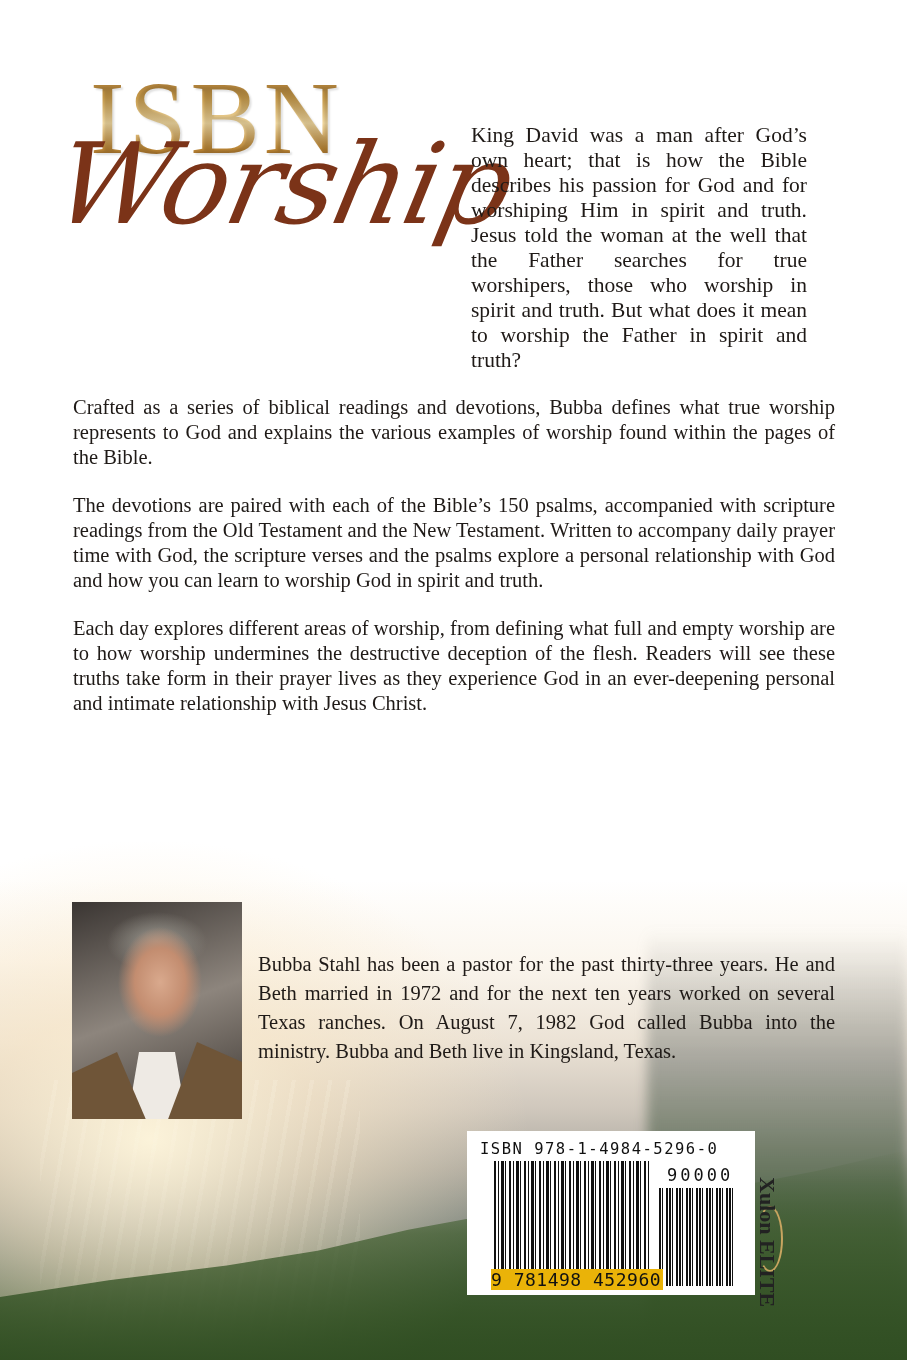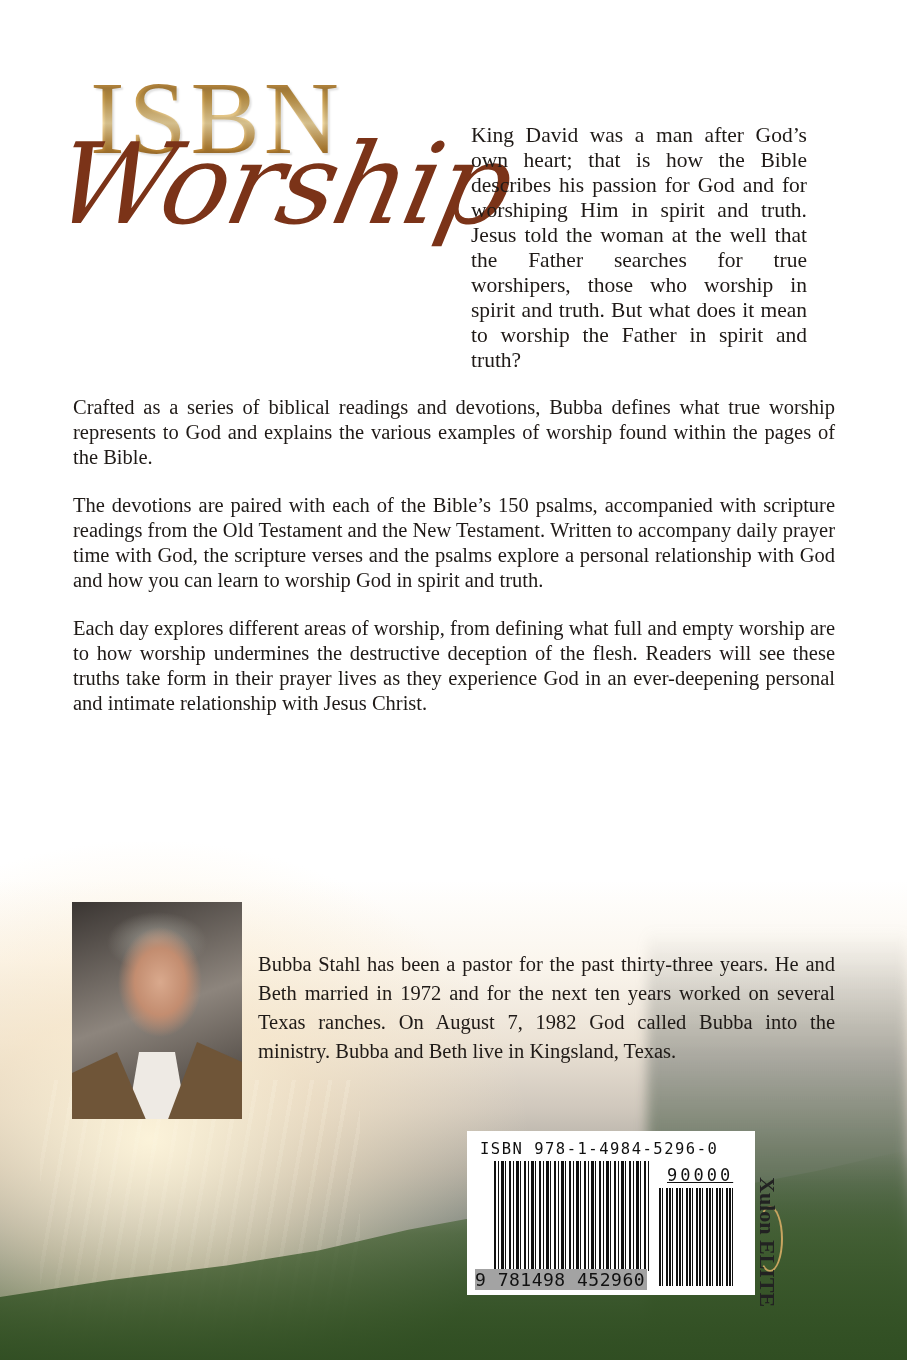--- a/index.html
+++ b/index.html
@@ -99,27 +99,27 @@
   }
   .bars-main {
     position: absolute; left: 27px; top: 30px; width: 155px; height: 110px;
     background: repeating-linear-gradient(90deg, #111 0 2px, #fff 2px 4px, #111 4px 5px, #fff 5px 7px, #111 7px 10px, #fff 10px 11px, #111 11px 12px, #fff 12px 15px);
   }
   .bars-addon {
     position: absolute; left: 192px; top: 57px; width: 76px; height: 98px;
     background: repeating-linear-gradient(90deg, #111 0 2px, #fff 2px 3px, #111 3px 4px, #fff 4px 7px, #111 7px 9px, #fff 9px 10px);
   }
   .ean-text {
-    position: absolute; left: 8px; top: 138px;
+    position: absolute; left: 24px; top: 138px;
     font-family: "DejaVu Sans Mono", monospace; font-size: 18px; color: #111; letter-spacing: 0.5px;
-    background: #a3a3a3; padding-right: 2px;
+    background: #eab308; padding-right: 2px;
   }
   .addon-text {
     position: absolute; left: 200px; top: 34px;
-    font-family: "DejaVu Sans Mono", monospace; font-size: 17px; letter-spacing: 3px; color: #111; text-decoration: underline;
+    font-family: "DejaVu Sans Mono", monospace; font-size: 17px; letter-spacing: 3px; color: #111;
   }
   .publisher-logo {
     position: absolute; left: 268px; top: 45px; width: 60px; height: 100px;
   }
   .publisher-logo .logo-text {
     position: absolute; left: -18px; top: 38px; width: 100px;
     transform: rotate(90deg);
     font-family: "Liberation Serif", serif; font-size: 22px; font-weight: bold; color: #222;
     white-space: nowrap; letter-spacing: 0px;
   }

